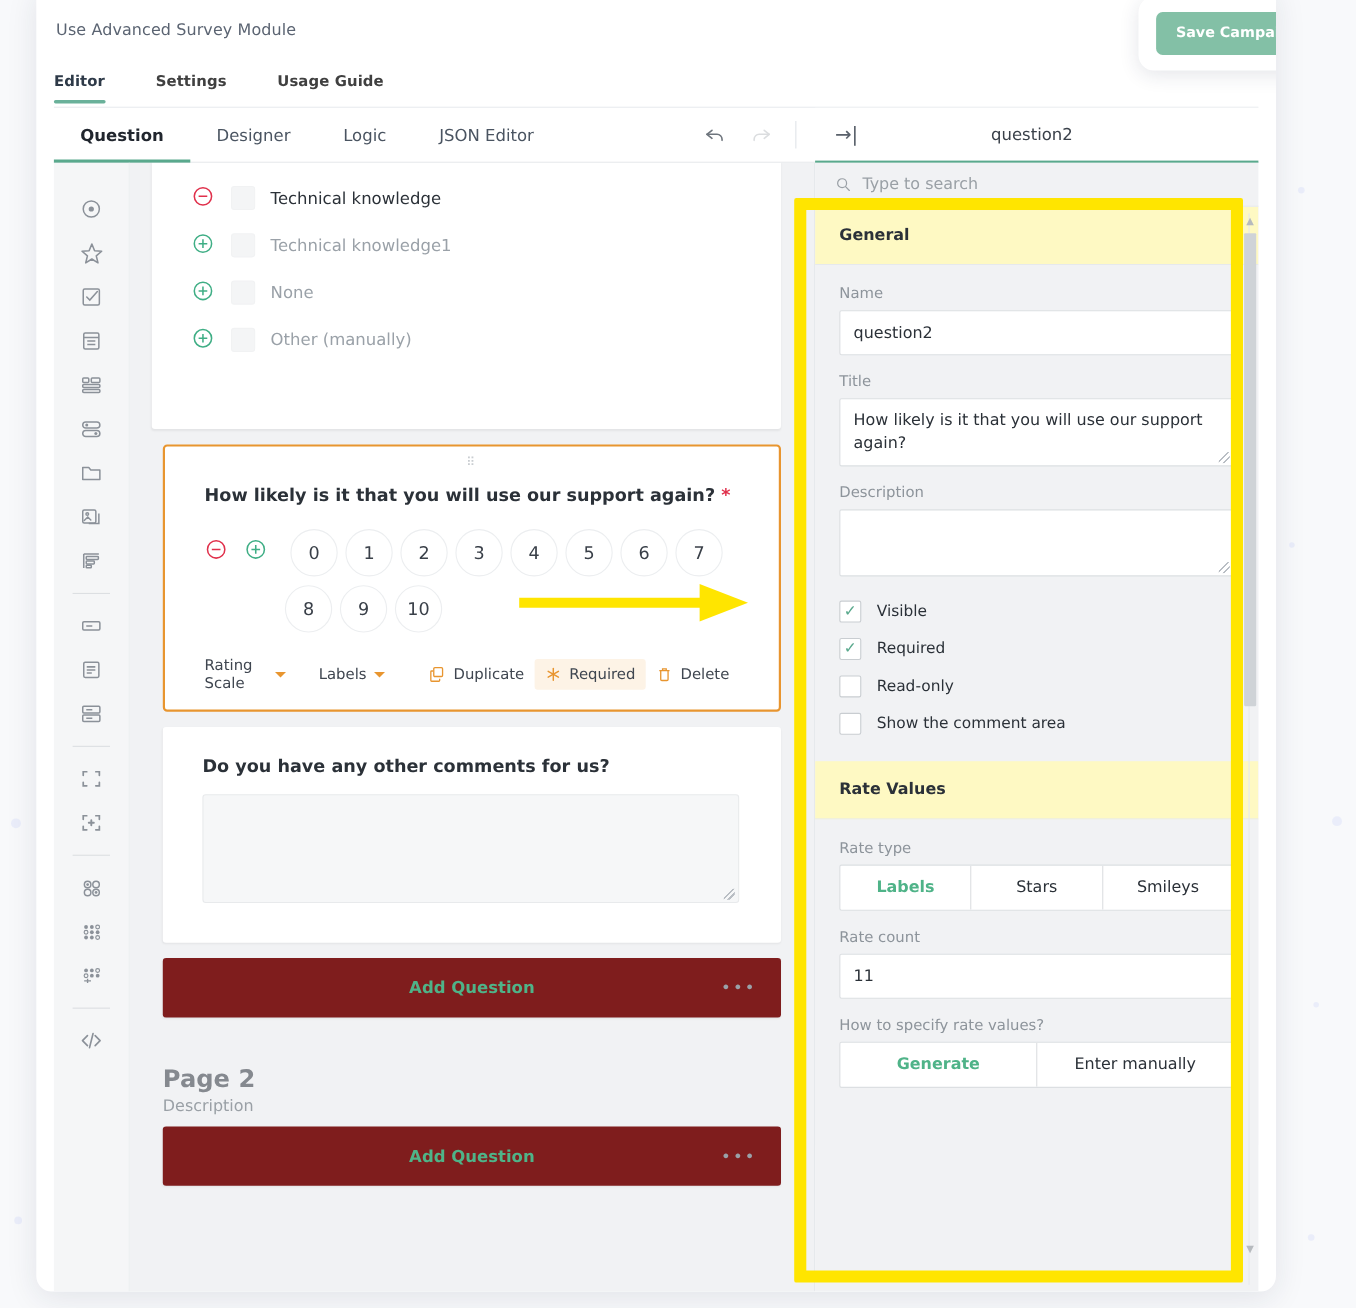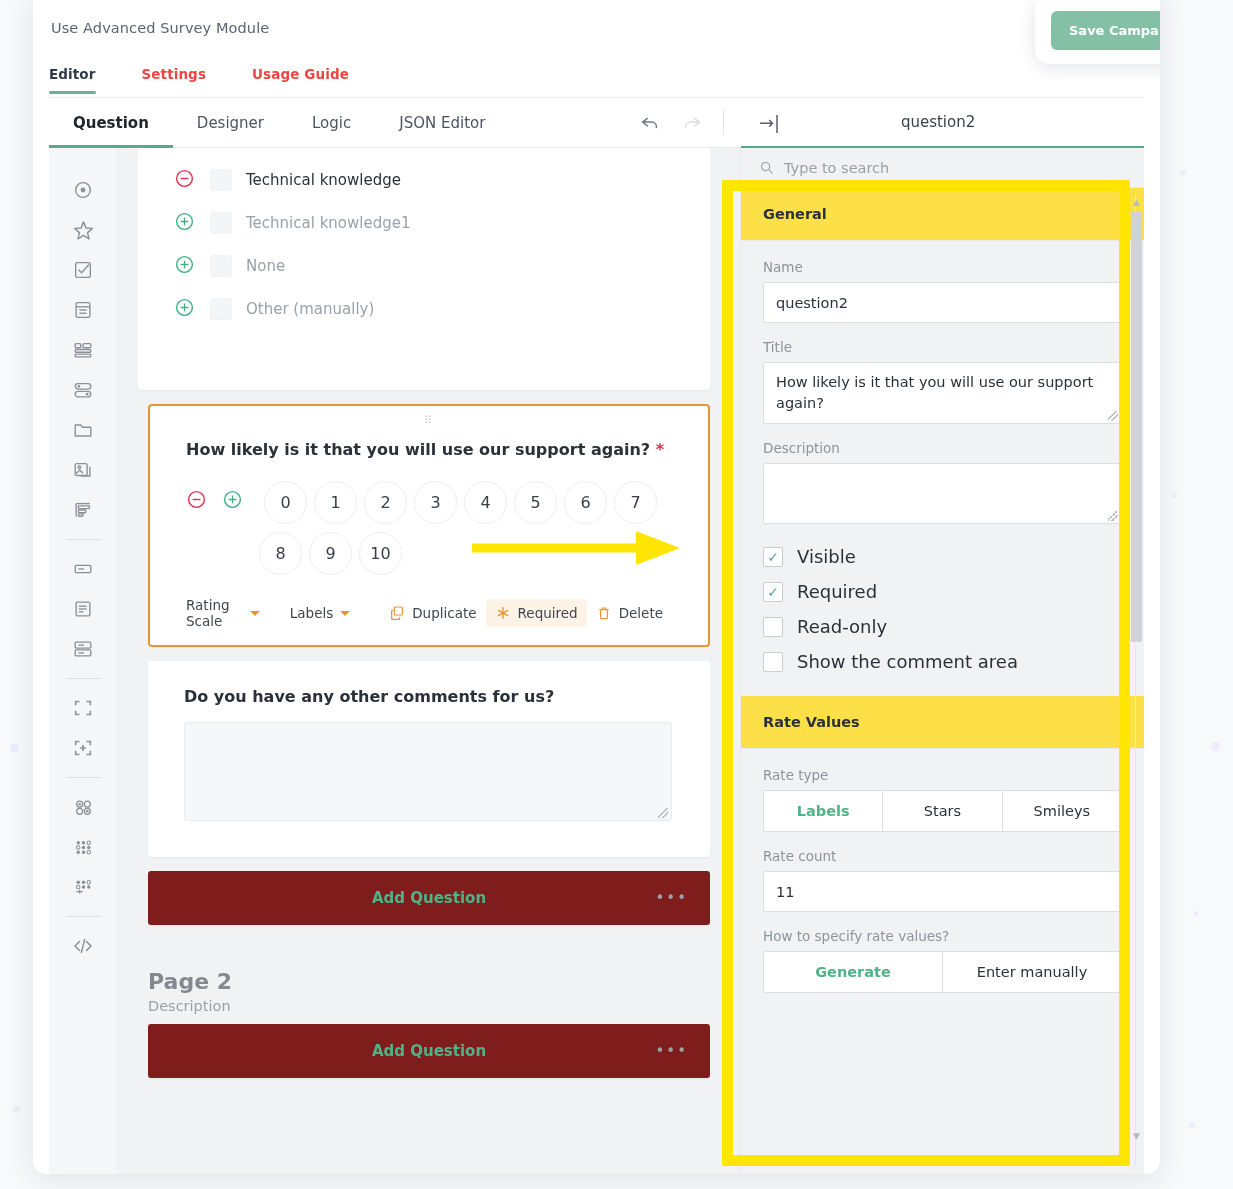--- a/index.html
+++ b/index.html
@@ -24,21 +24,21 @@
     overflow: hidden;
   }
 
   
   .app-title {
     position: absolute; left: 18px; top: 34px;
     font-size: 14.5px; color: #5b6472; letter-spacing: .1px;
   }
   .top-tabs { position: absolute; left: 16px; top: 74px; display: flex; gap: 4px; }
   .top-tab {
-    font-size: 13.5px; font-weight: bold; color: #ef4444;
+    font-size: 13.5px; font-weight: bold; color: #404040;
     padding: 6px 0 12px 0; margin-right: 42px; cursor: pointer;
     position: relative; letter-spacing: .1px;
   }
   .top-tab.active { color: #2e3a48; }
   .top-tab.active::after {
     content:""; position: absolute; left: 0; right: 0; bottom: 0;
     height: 3px; background: #6ab19a; border-radius: 2px;
   }
   .top-tabs-rule {
     position: absolute; left: 16px; top: 111px; width: 1095px; height: 1px; background: #e9ecef;
@@ -168,21 +168,21 @@
   #prop-title { flex:1 1 auto; text-align:center; font-size:15px; color:#3a414a; padding-right: 30px; }
 
   #search-bar {
     height: 40px; background:#f1f2f4; display:flex; align-items:center; gap:10px;
     padding: 0 18px; border-bottom:1px solid #e6e9ec; flex: 0 0 40px;
   }
   #search-input-text { font-size: 14.5px; color:#9aa0a6; }
 
   #prop-scroll { flex: 1 1 auto; overflow:hidden; position: relative; background:#f1f2f4; }
   .sec-head {
-    background:#fde047; padding: 18px 22px; font-size: 14.5px; font-weight:bold; color:#2b3138;
+    background:#fef9c3; padding: 18px 22px; font-size: 14.5px; font-weight:bold; color:#2b3138;
     border-bottom: 1px solid #e6e9ec;
   }
   .sec-body { background:#f1f2f4; padding: 18px 22px 22px 22px; }
   .f-label { font-size: 13.5px; color:#8d949b; margin-bottom: 7px; }
   .f-input {
     width: 100%; background:#fff; border:1px solid #dcdfe2; border-radius:2px;
     height: 41px; padding: 0 12px; font-size: 14.5px; color:#2b3138;
     font-family: inherit; display:flex; align-items:center;
   }
   .f-textarea {
@@ -191,21 +191,21 @@
     position: relative;
   }
   .f-textarea.tall { min-height: 62px; }
   .f-gap { height: 16px; }
   .cb-row { display:flex; align-items:center; gap:14px; margin-bottom: 14px; }
   .cb {
     width: 20px; height: 20px; border:1px solid #c9cdd1; background:#fff; border-radius:2px;
     display:flex; align-items:center; justify-content:center; cursor:pointer; flex:0 0 20px;
   }
   .cb .tick { color:#5aa98d; font-size: 14px; line-height:1; }
-  .cb-label { font-size: 18px; color:#2b3138; }
+  .cb-label { font-size: 14px; color:#2b3138; }
 
   .seg { display:flex; width:100%; border:1px solid #dcdfe2; background:#fff; border-radius:2px; overflow:hidden; }
   .seg-item {
     flex:1 1 0; text-align:center; padding: 12px 0; font-size:14.5px; color:#2b3138; cursor:pointer;
     border-right:1px solid #dcdfe2;
   }
   .seg-item:last-child { border-right: none; }
   .seg-item.active { color:#4fb388; font-weight: bold; }
 
   

